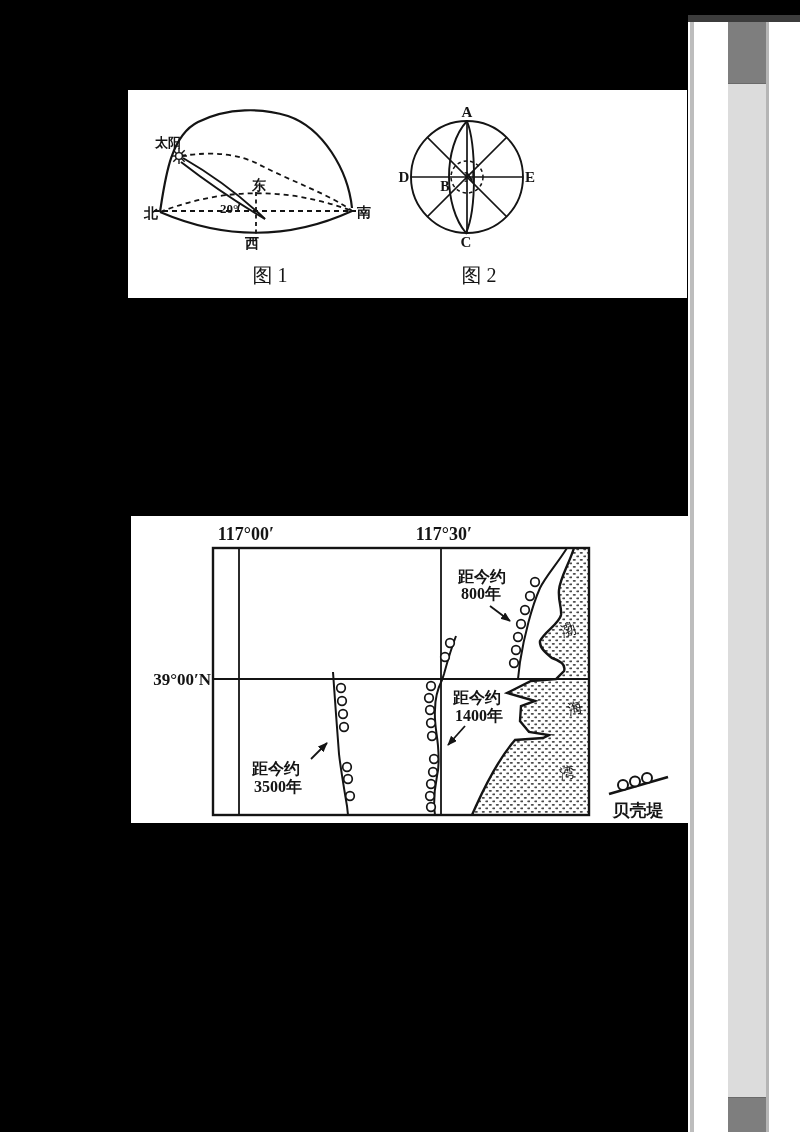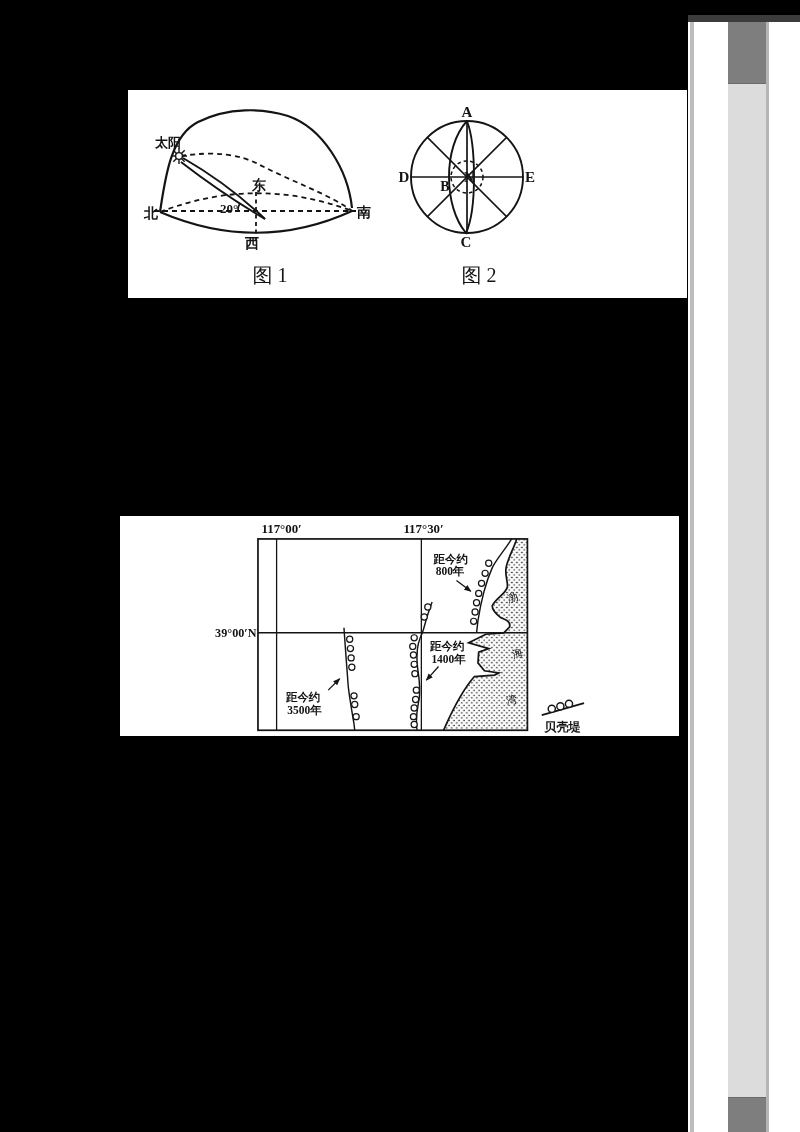--- a/index.html
+++ b/index.html
@@ -3,21 +3,21 @@
 <meta charset="utf-8">
 <style>
   html,body{margin:0;padding:0;}
   body{
     width:800px;height:1132px;position:relative;overflow:hidden;
     background:#000;
     font-family:"Liberation Serif", serif;
   }
   .panel{position:absolute;background:#ffffff;}
   #panel-figures{left:128px;top:90px;width:559px;height:208px;}
-  #panel-map{left:120px;top:516px;width:559px;height:220px;}
+  #panel-map{left:131px;top:516px;width:559px;height:307px;}
   svg{display:block;width:100%;height:100%;}
   svg text{fill:#141414;font-family:"Liberation Serif", serif;}
   .ln{stroke:#141414;fill:none;}
   
   #right-strip{position:absolute;left:688px;top:0;width:112px;height:1132px;background:#ffffff;}
   #right-strip .edge-line{position:absolute;left:2px;top:0;width:4px;height:1132px;background:#bdbdbd;}
   #right-strip .top-black{position:absolute;left:0;top:0;width:112px;height:15px;background:#000;}
   #right-strip .top-band{position:absolute;left:0;top:15px;width:112px;height:7px;background:#3c3c3c;}
   #right-strip .track{position:absolute;left:40px;top:22px;width:38px;height:1110px;background:#dcdcdc;}
   #right-strip .track-cap{position:absolute;left:40px;top:15px;width:38px;height:7px;background:#0b0b0b;}

